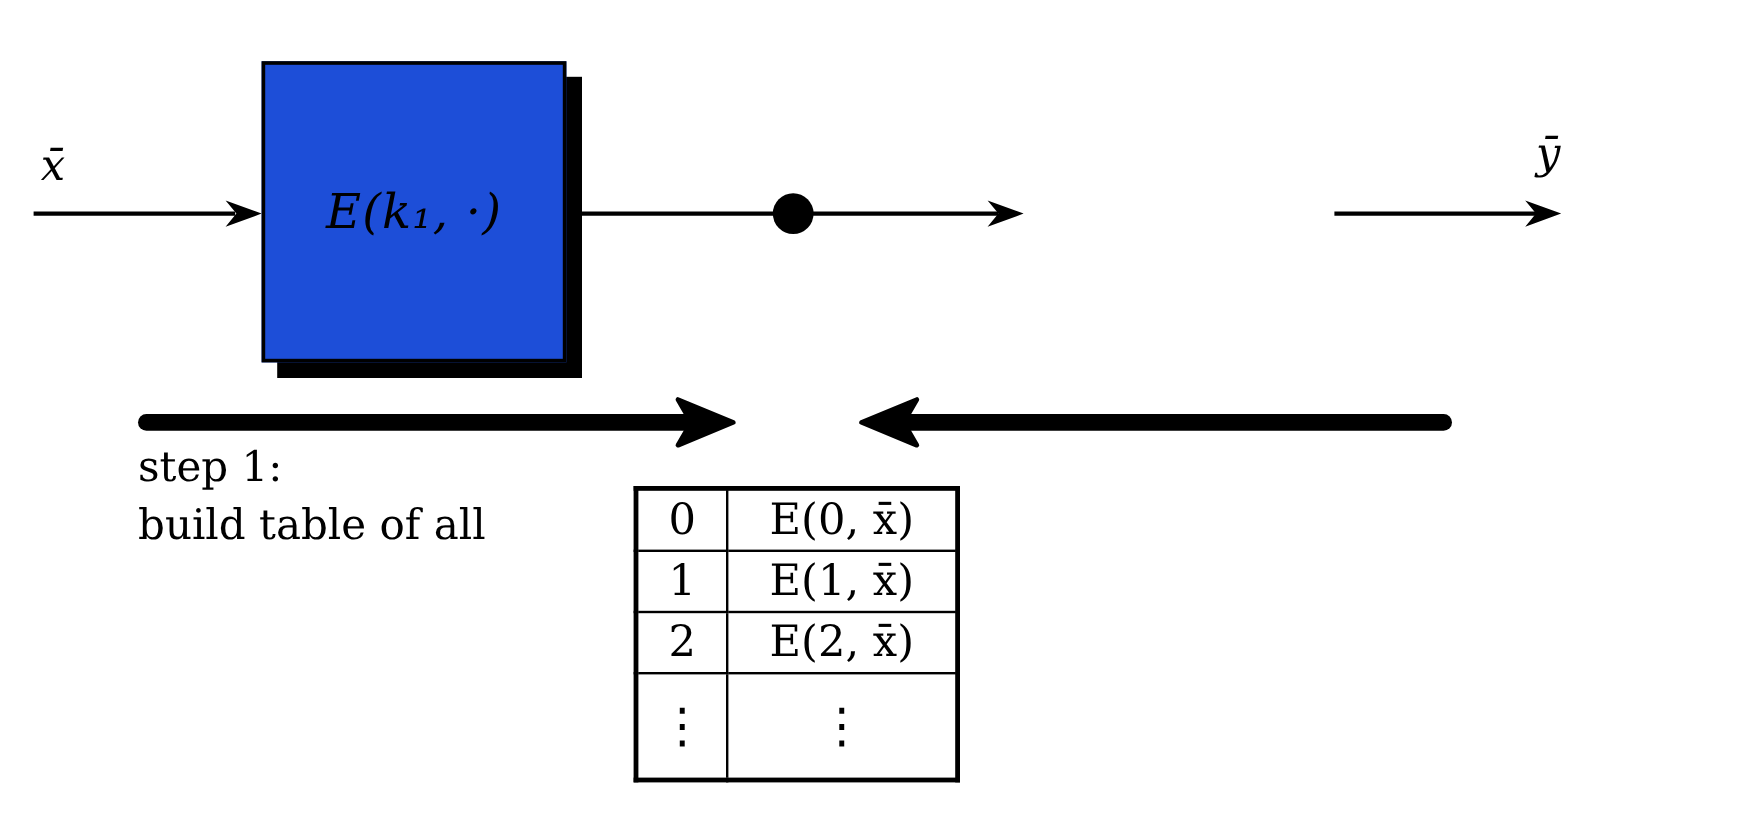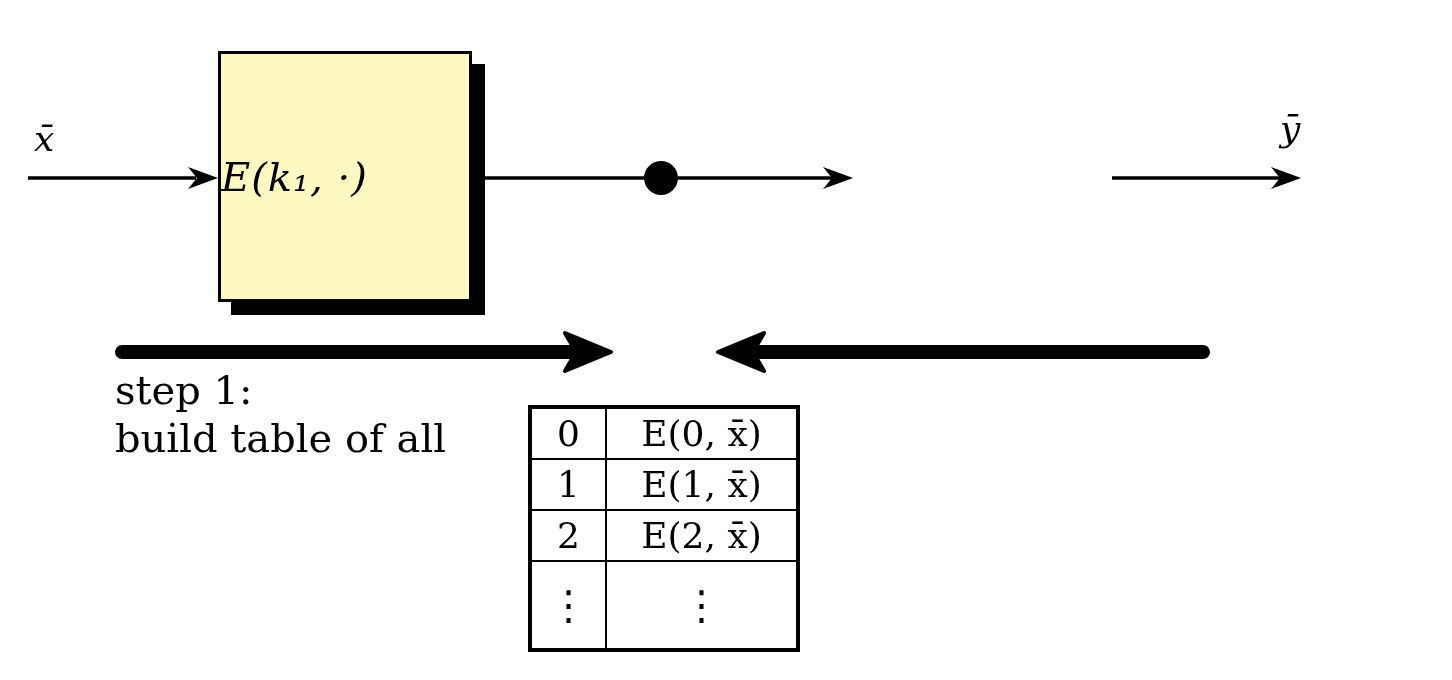--- a/index.html
+++ b/index.html
@@ -19,25 +19,26 @@
   svg.connectors {
     position: absolute;
     left: 0;
     top: 0;
     width: 1452px;
     height: 680px;
   }
   
   .ebox {
     position: absolute;
-    background: #fef9c3;
+    background: #1d4ed8;
     border: 3px solid #000000;
     box-shadow: 13px 13px 0 0 #000000;
     display: flex;
     align-items: center;
+    justify-content: center;
   }
   .ebox-1 { left: 218px; top: 51px;  width: 248px; height: 245px; }
   .ebox-2 { left: 853px; top: 50px;  width: 246px; height: 245px; }
   .ebox .boxlabel {
     font-style: italic;
     font-size: 40px;
     letter-spacing: 1px;
     white-space: nowrap;
   }
   
@@ -45,21 +46,21 @@
     position: absolute;
     font-style: italic;
     font-size: 36px;
     white-space: nowrap;
   }
   .wire-label.in  { left: 34px;   top: 118px; }
   .wire-label.out { left: 1280px; top: 108px; }
   
   .stepblock {
     position: absolute;
-    font-size: 40px;
+    font-size: 35px;
     line-height: 48px;
     white-space: nowrap;
   }
   .stepblock.s1 { left: 115px; top: 366px; }
   .stepblock.s2 { left: 962px; top: 366px; }
   .m   { font-style: italic; }       
   .cal { font-style: italic; font-weight: 500; } 
   
   table.lookup {
     position: absolute;

